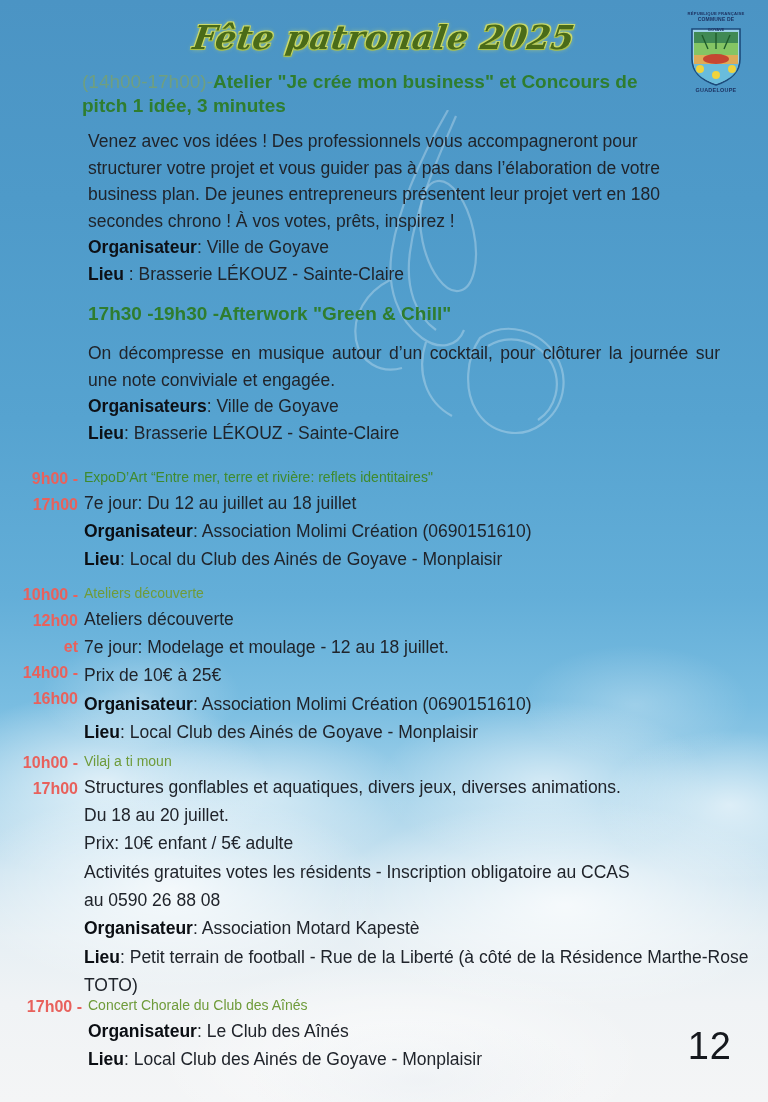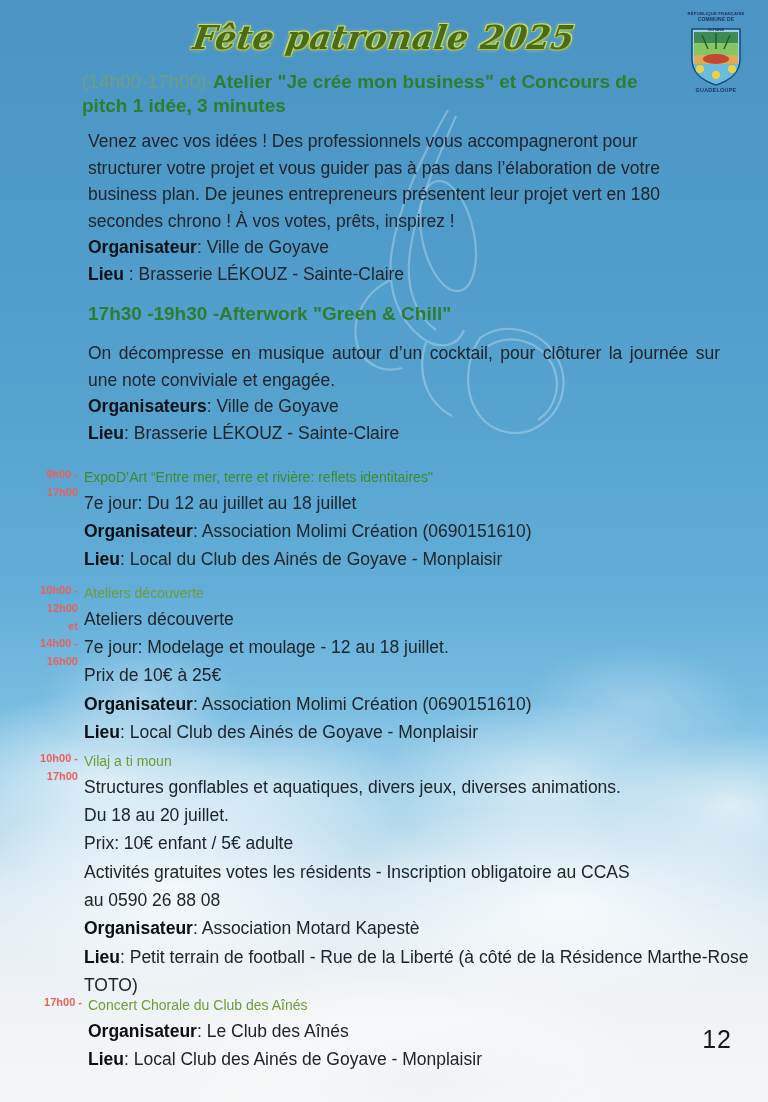--- a/index.html
+++ b/index.html
@@ -152,21 +152,21 @@
   }
   .body-text.justify { text-align: justify; }
   .body-text b { font-weight: bold; color: #0d1016; }
 
   
   .row { position: absolute; display: flex; }
   .times {
     width: 72px;
     flex: 0 0 72px;
     text-align: right;
-    font-size: 11px;
+    font-size: 16px;
     font-weight: bold;
     color: #e8615c;
     line-height: 1.62;
     padding-right: 6px;
     box-sizing: border-box;
   }
   .times div { white-space: nowrap; }
   .rowbody { flex: 1; }
   .rowbody .rhead {
     font-size: 14px;
@@ -180,21 +180,21 @@
     font-size: 17.5px;
     color: #20242b;
     line-height: 1.62;
   }
   .rowbody .rline b { font-weight: bold; color: #0b0e13; }
 
   #page-number {
     position: absolute;
     right: 36px;
     top: 1025px;
-    font-size: 25px;
+    font-size: 38px;
     color: #15181d;
     font-family: "Liberation Sans", sans-serif;
     letter-spacing: 1px;
   }
 </style>
 </head>
 <body>
 
 <div id="sky"></div>
 <div class="cloud" id="cl1"></div>

